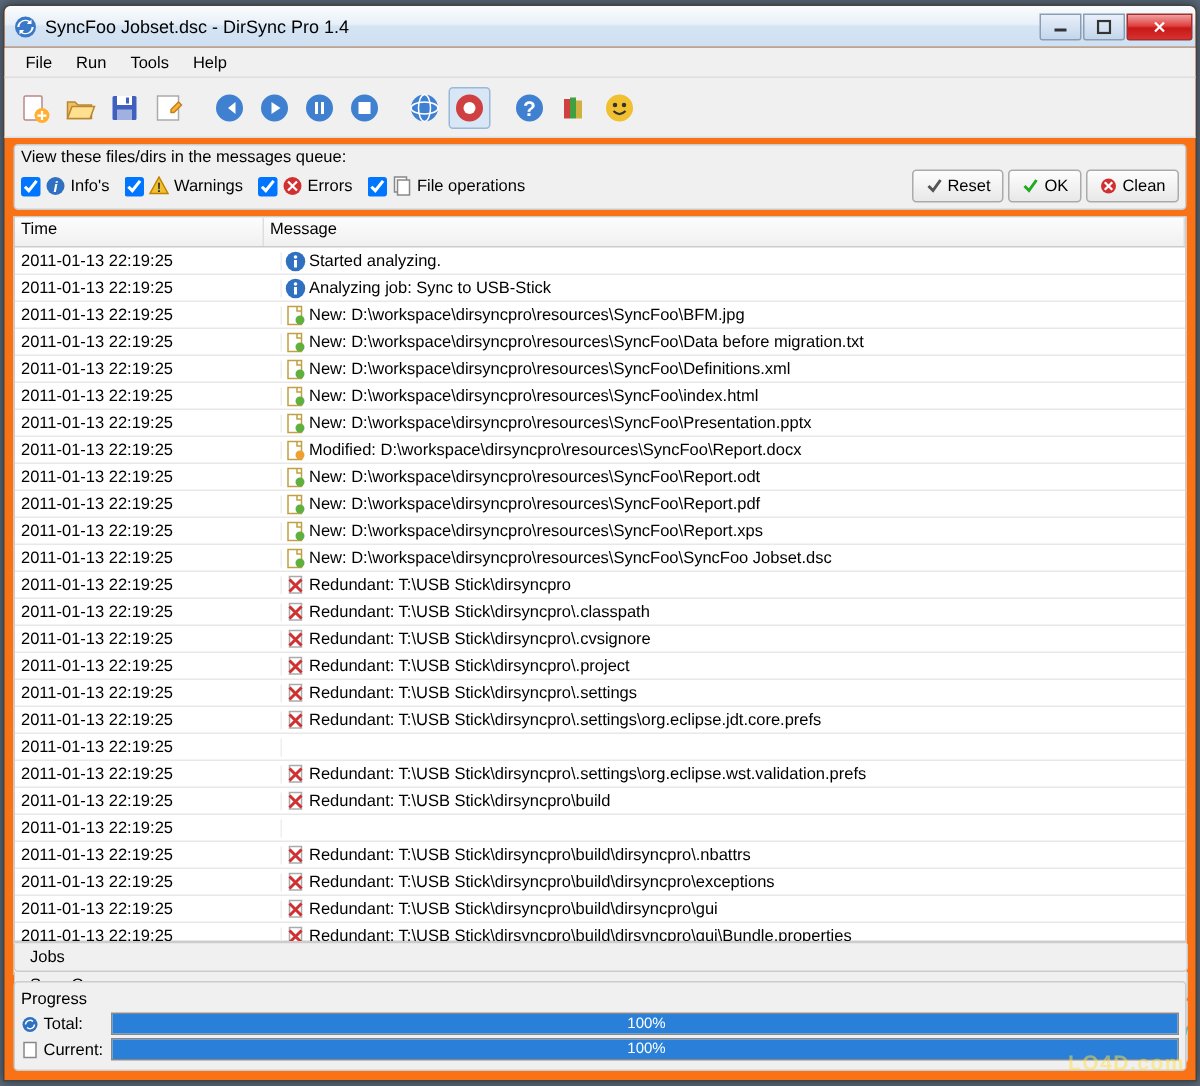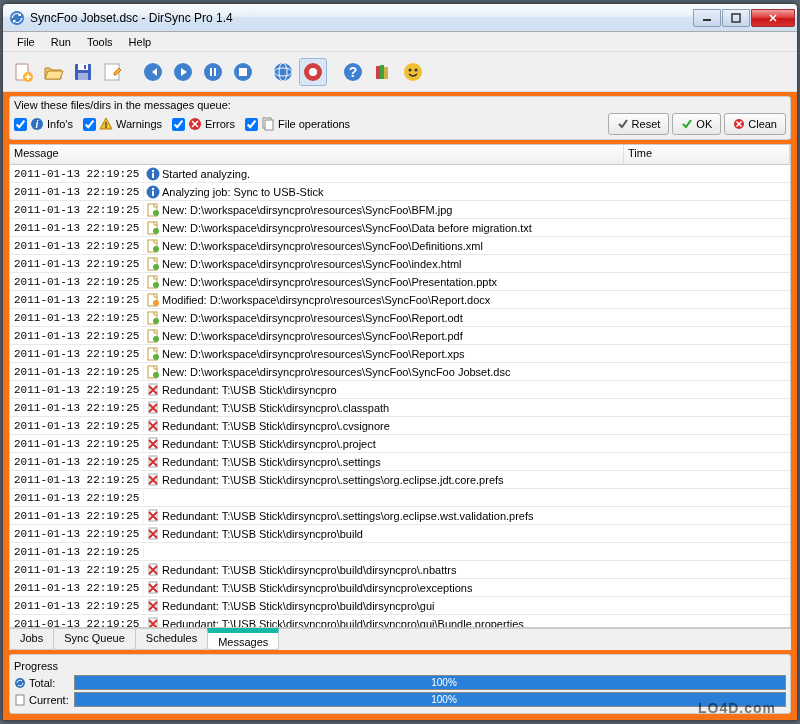--- a/index.html
+++ b/index.html
@@ -29,34 +29,34 @@
 .filter-buttons { margin-left: auto; display: flex; gap: 3px; }
 .fbtn { height: 22px; padding: 0 8px; border: 1px solid #aaa; border-radius: 3px; background: linear-gradient(to bottom, #fdfdfd, #e8e8e8); display: flex; align-items: center; gap: 3px; cursor: default; font-size: 11px; }
 .fbtn-icon { width: 12px; height: 12px; }
 .table-wrap { flex: 1; border: 1px solid #ccc; background: #fff; overflow: hidden; display: flex; flex-direction: column; }
 .table-header { display: flex; background: linear-gradient(to bottom, #fdfdfd, #f0f0f0); border-bottom: 1px solid #ccc; height: 20px; }
 .th { padding: 2px 4px; border-right: 1px solid #ddd; font-size: 11px; }
 .th-time { width: 166px; }
 .th-msg { flex: 1; }
 .table-body { flex: 1; overflow-y: scroll; overflow-x: hidden; }
 .row { display: flex; height: 18px; border-bottom: 1px solid #e8e8e8; align-items: center; font-size: 11px; }
-.cell-time { width: 134px; padding: 0 4px; border-right: 1px solid #eee; white-space: nowrap; font-family: Liberation Mono, monospace; }
+.cell-time { width: 178px; padding: 0 4px; border-right: 1px solid #eee; white-space: nowrap; }
 .cell-msg { flex: 1; padding: 0 2px; display: flex; align-items: center; white-space: nowrap; }
 .msg-icon { width: 14px; height: 14px; margin-right: 2px; flex-shrink: 0; }
-.tabs { display: flex; border-top: 1px solid #ccc; height: 22px; background: #f0f0f0; padding-top: 0; }
+.tabs { display: flex; border-top: 1px solid #ccc; height: 22px; background: #f0f0f0; padding-top: 0; flex-direction: column; }
 .tab { padding: 3px 10px; border: 1px solid #ccc; border-top: none; border-radius: 0 0 3px 3px; margin-right: -1px; background: #f0f0f0; cursor: default; font-size: 11px; }
 .tab.active { background: #fff; border-top: 5px solid #14b8a6; margin-top: -1px; }
 .progress-panel { border: 1px solid #ccc; border-radius: 3px; padding: 5px 4px 4px; margin-top: 4px; background: #f0f0f0; }
 .progress-title { font-size: 11px; margin-bottom: 3px; }
 .progress-row { display: flex; align-items: center; margin-bottom: 2px; }
 .progress-label { width: 60px; display: flex; align-items: center; gap: 3px; font-size: 11px; }
 .progress-bar { flex: 1; height: 15px; background: #fff; border: 1px solid #888; position: relative; }
 .progress-fill { position: absolute; top: 0; left: 0; height: 100%; background: #2a80d8; }
-.progress-text { position: absolute; top: 0; left: 14px; width: 100%; height: 100%; display: flex; align-items: center; justify-content: center; color: #fff; font-size: 10px; }
-.watermark { position: absolute; bottom: 8px; right: 24px; color: #000000; opacity: 0.5; font-size: 14px; font-weight: bold; letter-spacing: 1px; }
+.progress-text { position: absolute; top: 0; left: 1px; width: 100%; height: 100%; display: flex; align-items: center; justify-content: center; color: #fff; font-size: 10px; }
+.watermark { position: absolute; bottom: 8px; right: 10px; color: #fde047; opacity: 0.5; font-size: 14px; font-weight: bold; letter-spacing: 1px; }
 ::-webkit-scrollbar { width: 16px; }
 ::-webkit-scrollbar-track { background: #f0f0f0; border-left: 1px solid #ddd; }
 ::-webkit-scrollbar-thumb { background: #cdcdcd; border: 1px solid #aaa; border-radius: 2px; }
 </style>
 </head>
 <body>
 
 <div class="window">
 
   <div class="titlebar">
@@ -239,22 +239,22 @@
                 <path d="M3.5 3.5l5 5M8.5 3.5l-5 5" stroke="#fff" stroke-width="1.5"></path>
               </svg>
               <span>Clean</span>
             </div>
         </div>
       </div>
     </div>
 
     <div class="table-wrap">
       <div class="table-header">
+        <div class="th th-time">Time</div>
         <div class="th th-msg">Message</div>
-        <div class="th th-time">Time</div>
       </div>
       <div class="table-body" id="table-body">
           <div class="row">
             <div class="cell-time">2011-01-13 22:19:25</div>
             <div class="cell-msg">
               <span class="msg-icon"><svg viewBox="0 0 14 14">
                   <circle cx="7" cy="7" r="6.5" fill="#3070c0"></circle>
                   <circle cx="7" cy="4" r="1.2" fill="#fff"></circle>
                   <rect x="6" y="6" width="2" height="5" fill="#fff"></rect>
                 </svg></span>

